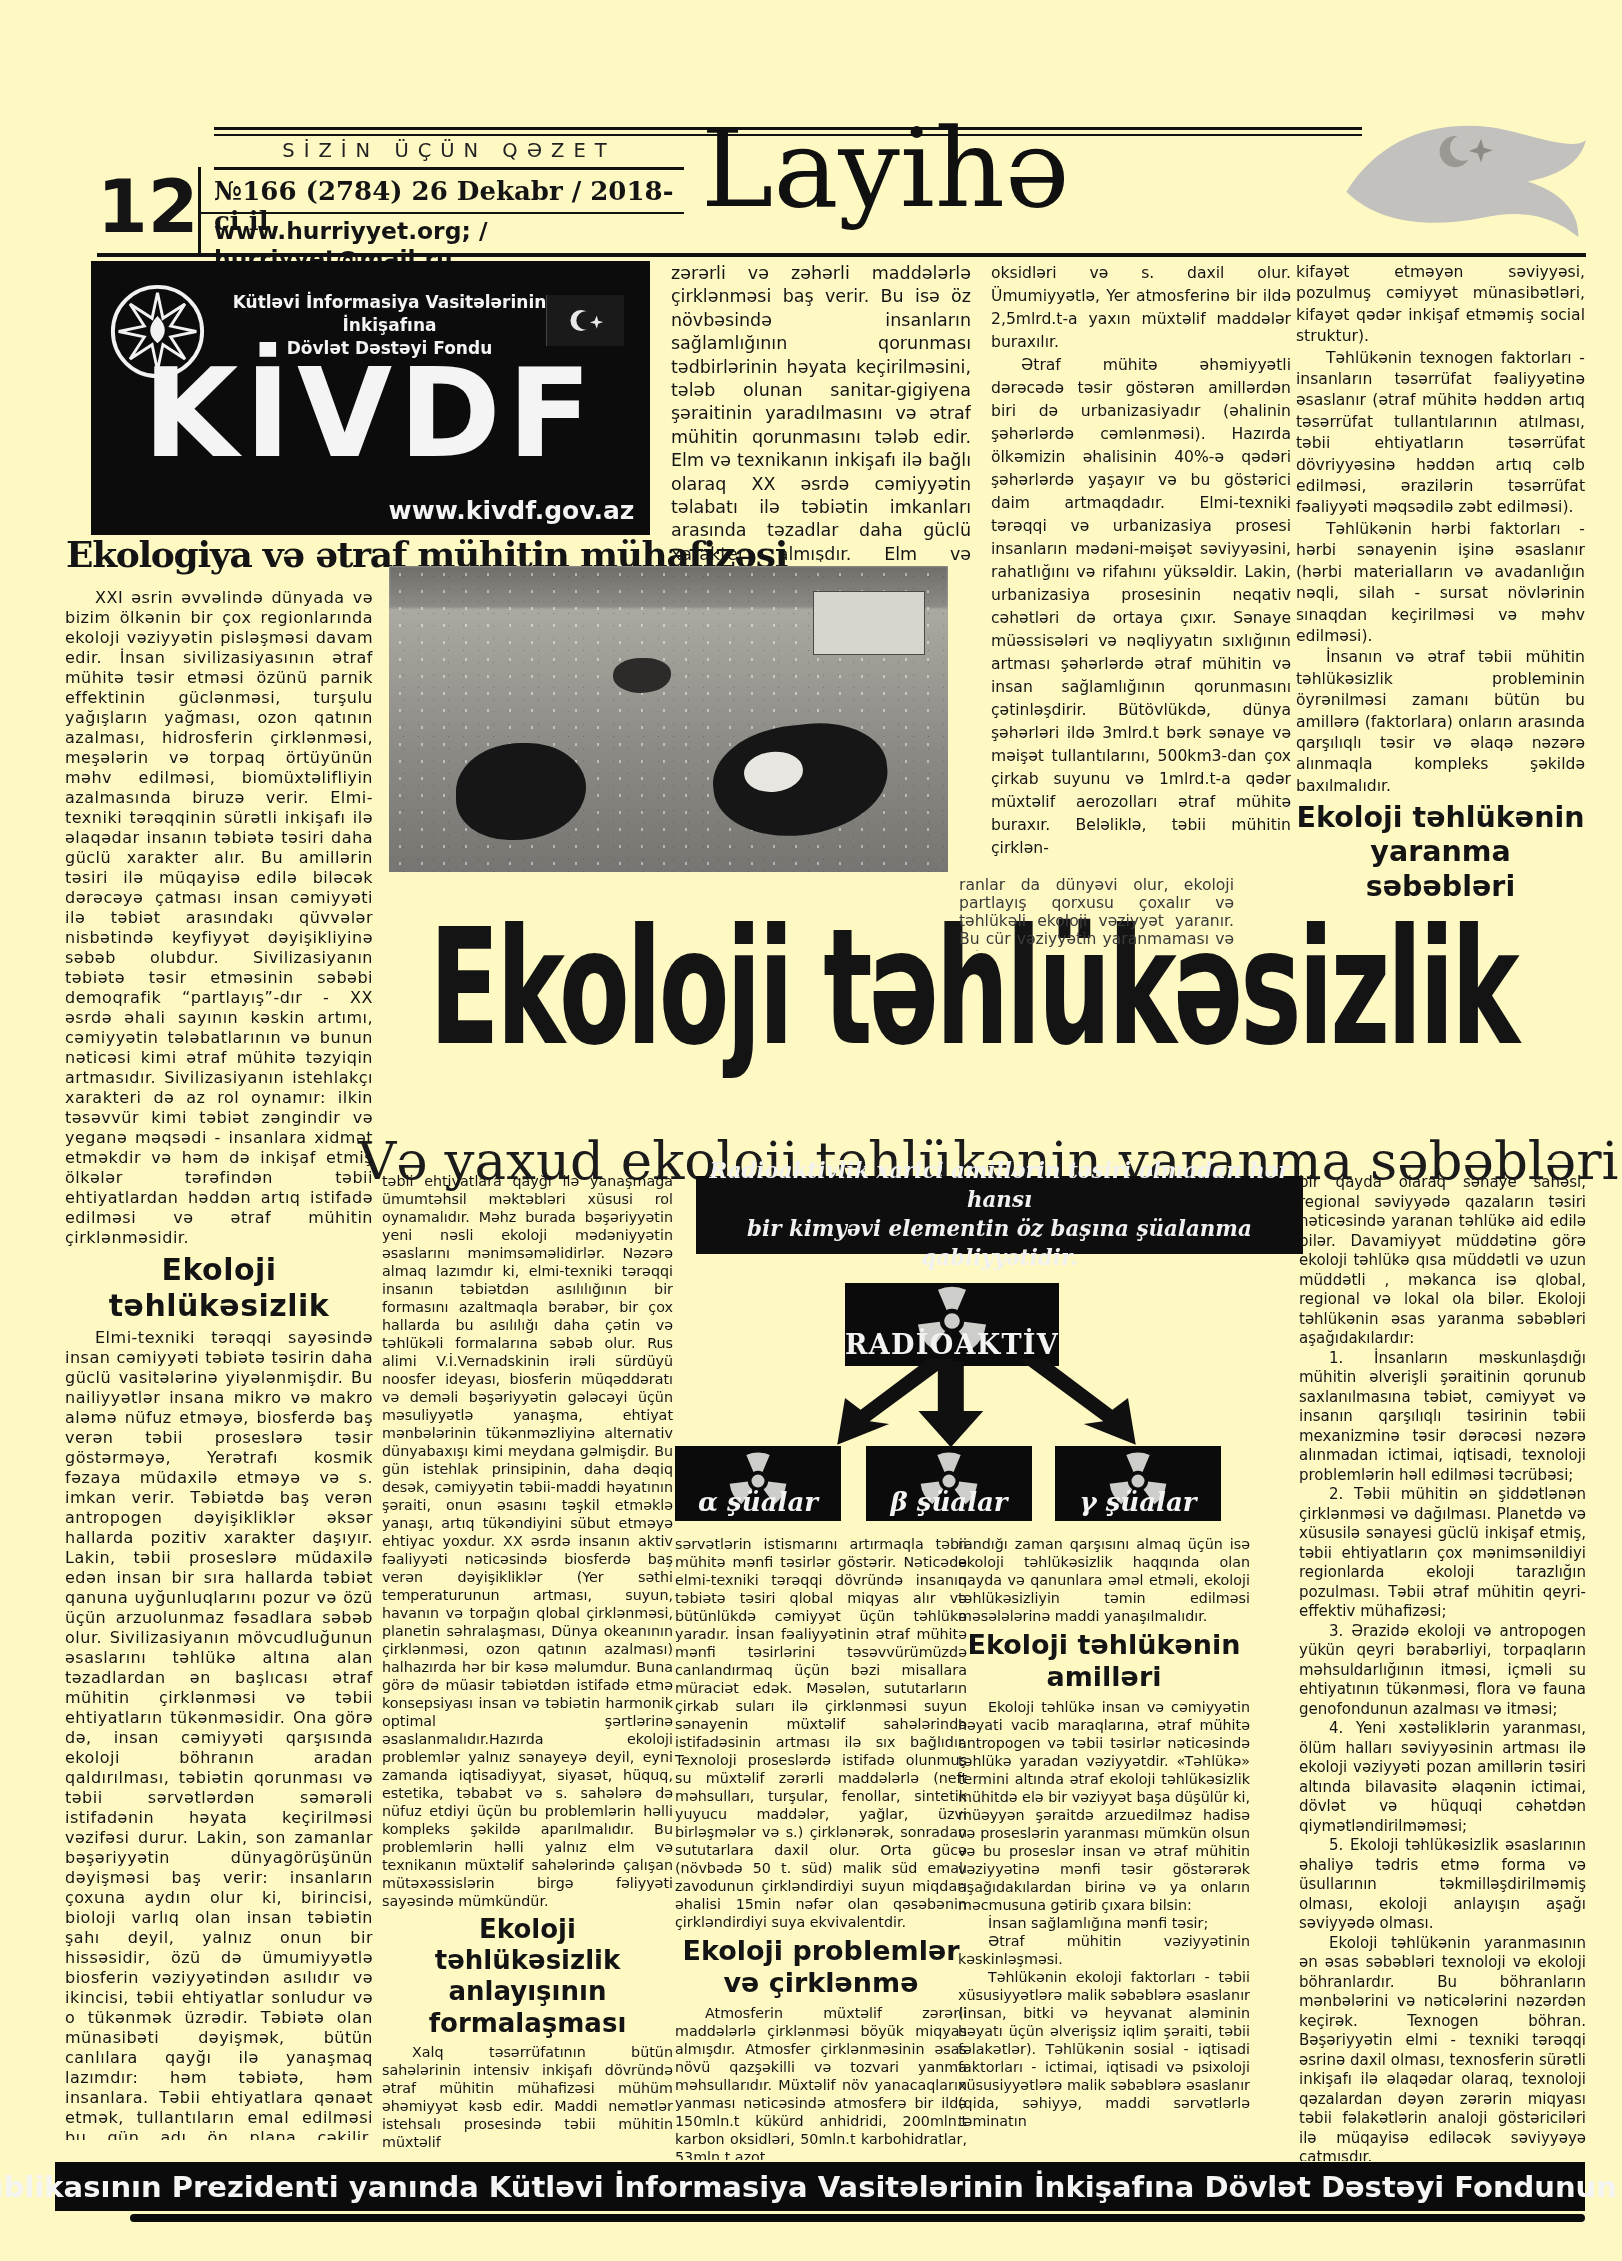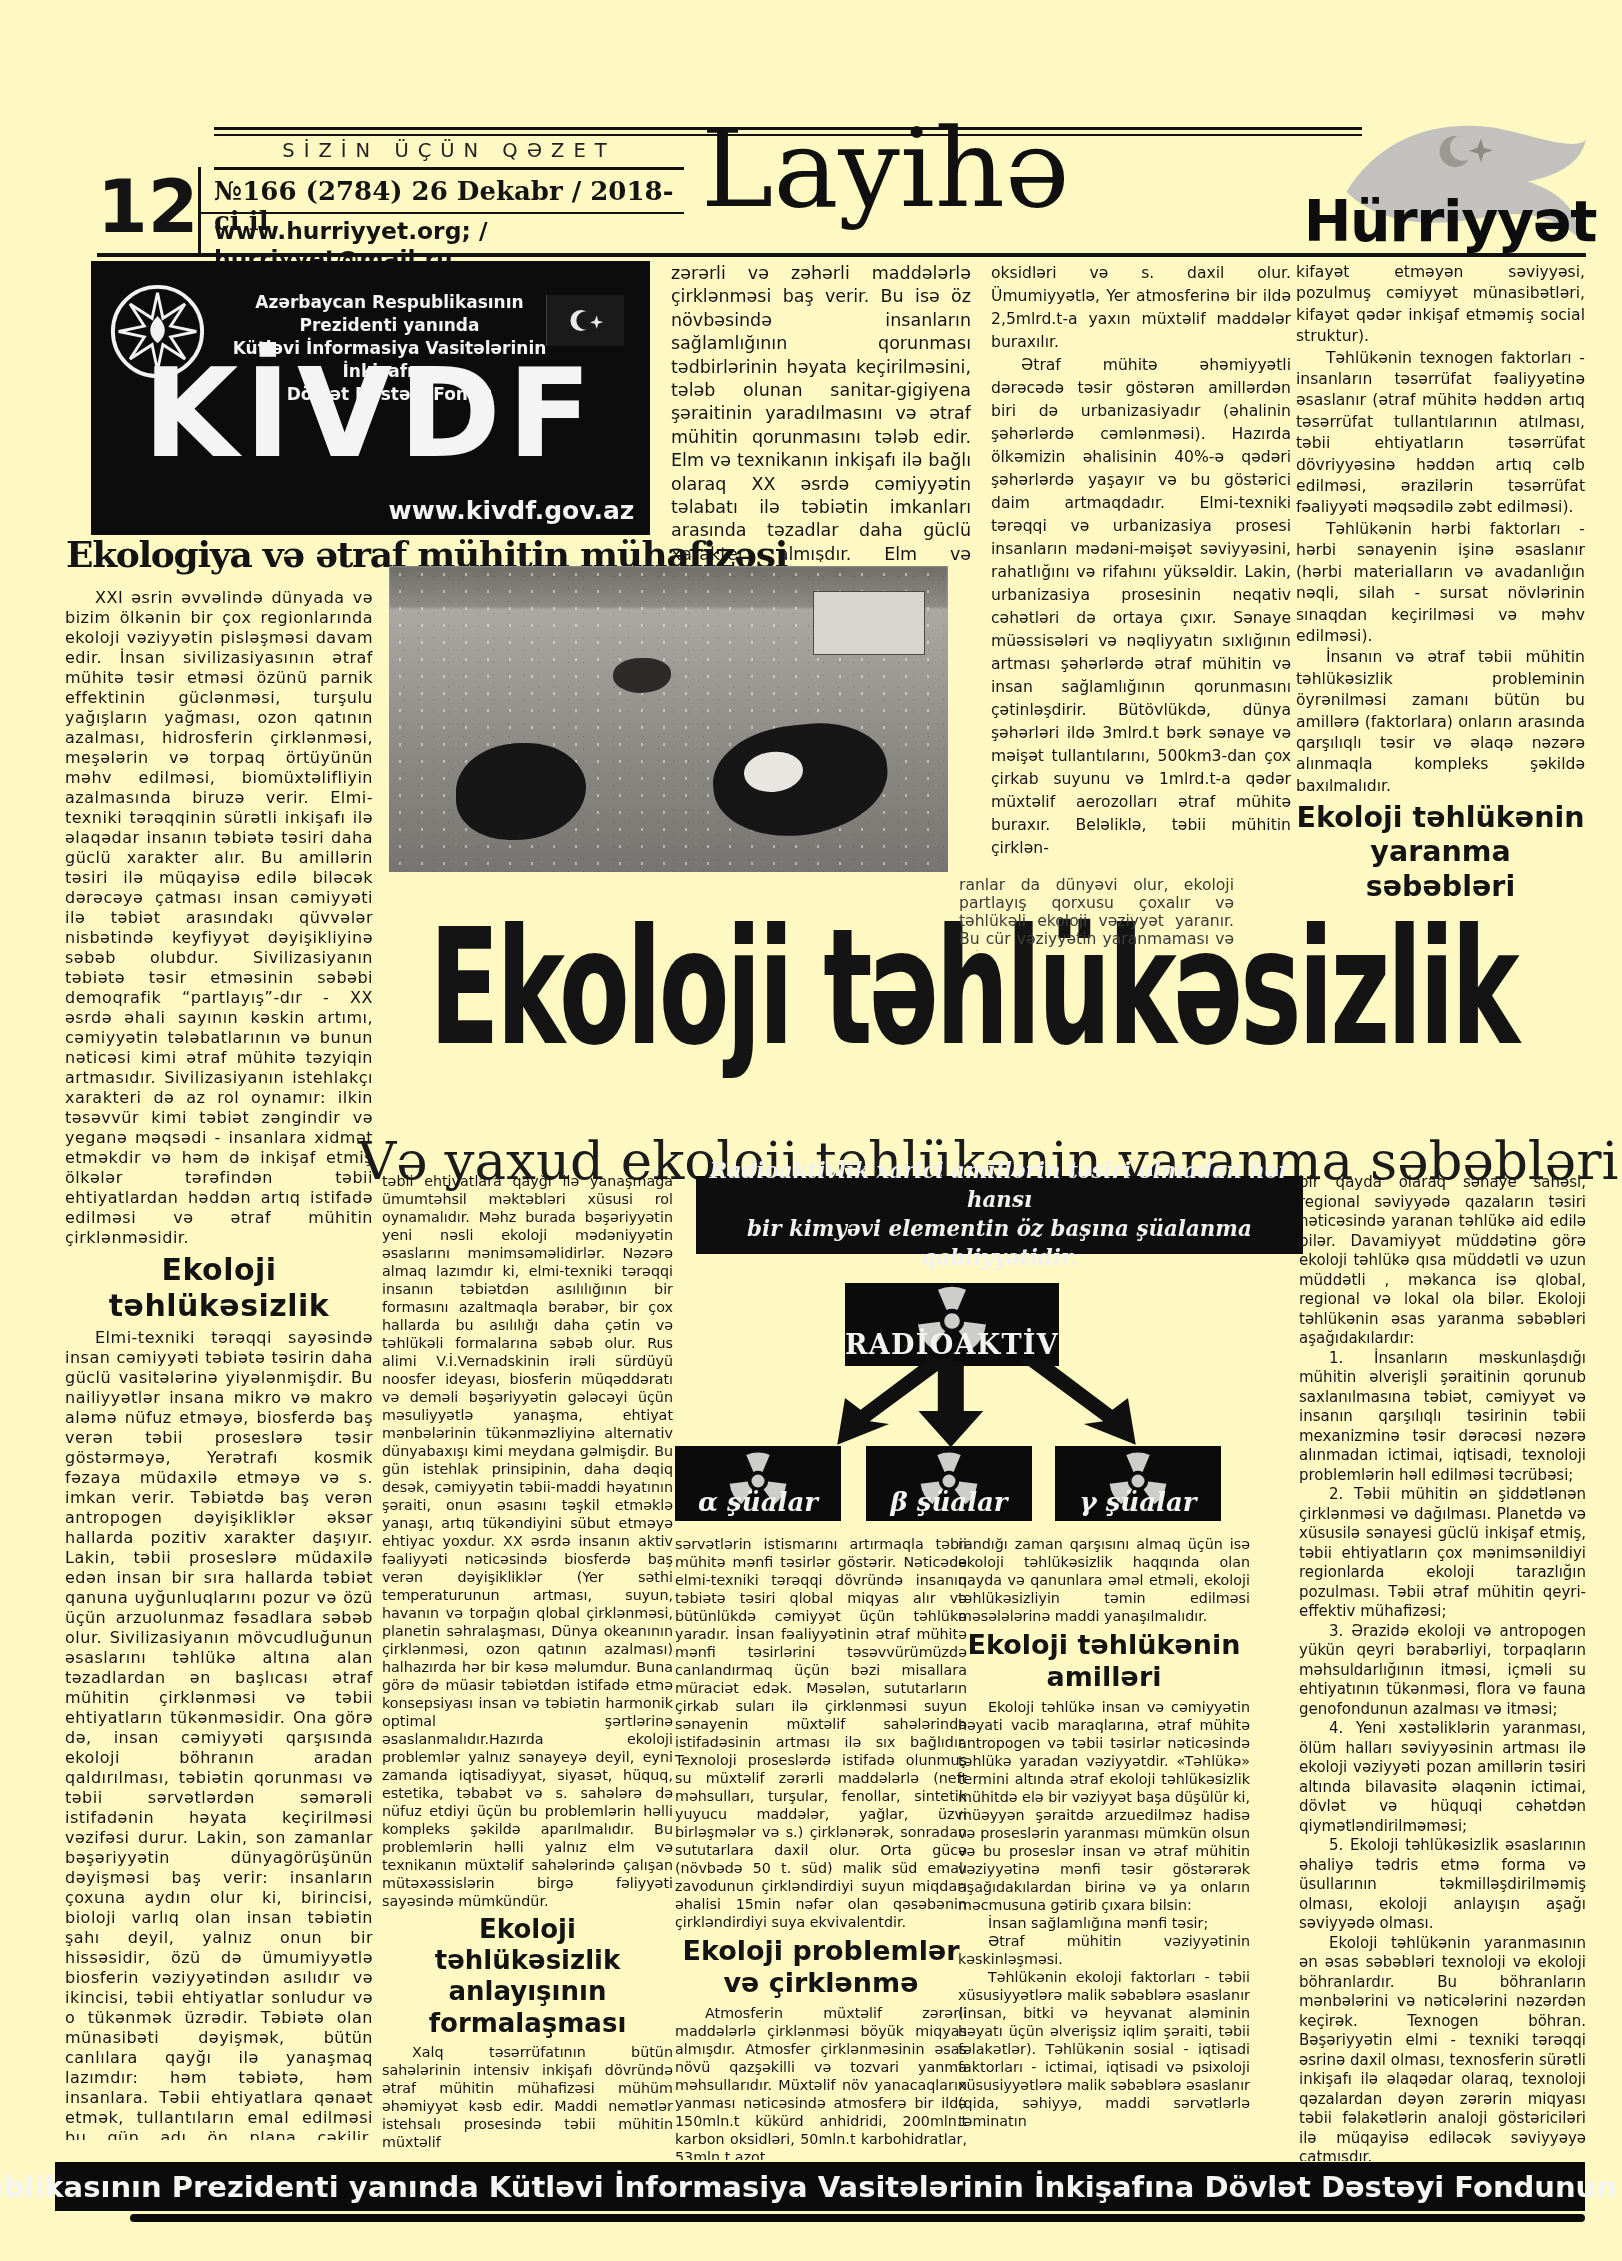--- a/index.html
+++ b/index.html
@@ -110,39 +110,37 @@
 
   <div id="sectionlabel" class="abs">Layihə</div>
 
   <div id="brand" class="abs">
     <svg width="298" height="140" viewBox="0 0 460 216" style="position:absolute;left:0;top:0;">
       <path d="M70 120 C120 40 200 10 290 20 C340 26 420 60 440 40 C430 80 390 96 350 104 C400 120 430 150 428 190 C380 150 330 150 280 160 C200 176 120 170 70 120 Z" fill="#c3c1bd"></path>
       <circle cx="238" cy="58" r="24" fill="#9b9894"></circle>
       <circle cx="250" cy="52" r="20" fill="#c3c1bd"></circle>
       <path d="M272 52 l6 -14 4 14 14 4 -14 5 -4 14 -5 -14 -14 -4 z" fill="#8e8b87"></path>
     </svg>
-    <div id="brandword">Hürriyyət</div>
   </div>
 
   <div id="kivdf" class="abs">
     <svg id="kivdfemblem" viewBox="0 0 100 100">
       <circle cx="50" cy="50" r="46" fill="none" stroke="#f2f2f2" stroke-width="4"></circle>
       <polygon points="90,50 63.6,55.6 78.3,78.3 55.6,63.6 50,90 44.4,63.6 21.7,78.3 36.4,55.6 10,50 36.4,44.4 21.7,21.7 44.4,36.4 50,10 55.6,36.4 78.3,21.7 63.6,44.4" fill="none" stroke="#f2f2f2" stroke-width="3"></polygon>
       <path d="M50 34 C60 44 60 54 50 62 C40 54 40 44 50 34 Z" fill="#f2f2f2"></path>
     </svg>
     <div id="kivdfflag">
       <svg width="77" height="51" viewBox="0 0 118 78">
         <rect width="118" height="78" fill="#1a1a1a"></rect>
         <circle cx="52" cy="39" r="16" fill="#e8e8e8"></circle>
         <circle cx="59" cy="39" r="14" fill="#1a1a1a"></circle>
         <path d="M72 39 l5 -11 3 11 11 3 -11 4 -3 11 -4 -11 -11 -3 z" fill="#e8e8e8" transform="scale(.7) translate(32,17)"></path>
       </svg>
     </div>
     <div class="org">
-      <div>Azərbaycan Respublikasının Prezidenti yanında</div>
       <div>Kütləvi İnformasiya Vasitələrinin İnkişafına</div>
       <div>Dövlət Dəstəyi Fondu</div>
     </div>
     <div class="acronym">KİVDF</div>
     <div class="url">www.kivdf.gov.az</div>
   </div>
 
   <div id="leadheadline" class="abs">Ekologiya və ətraf mühitin mühafizəsi</div>
   <div id="mainheadline" class="abs">Ekoloji təhlükəsizlik</div>
   <div id="subtitle" class="abs">Və yaxud ekoloji təhlükənin yaranma səbəbləri</div>

